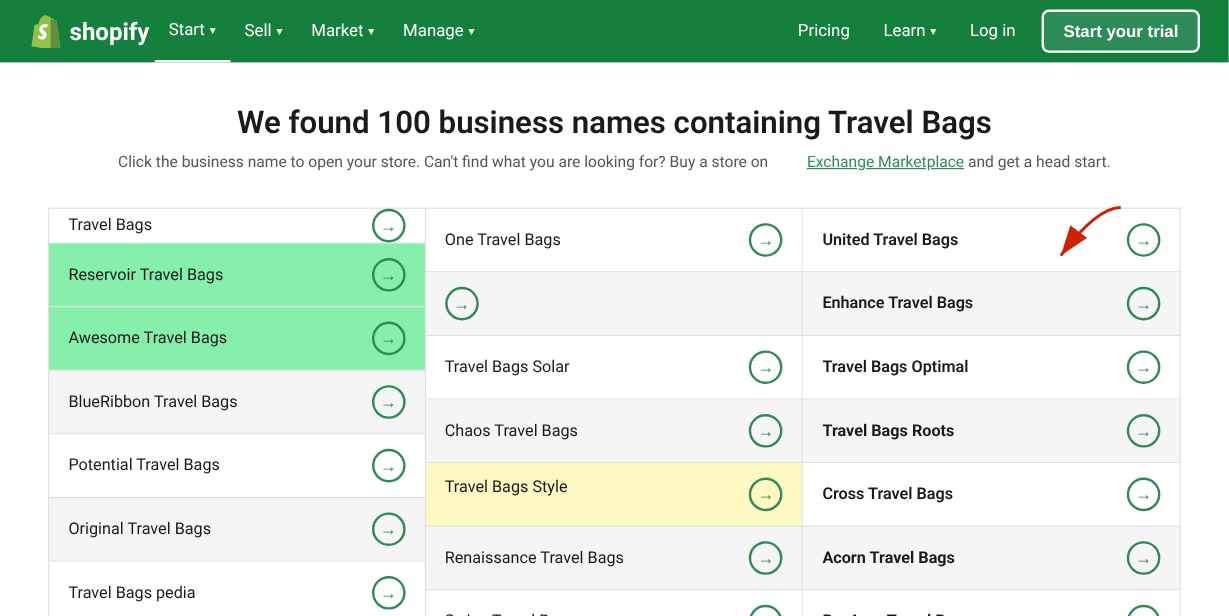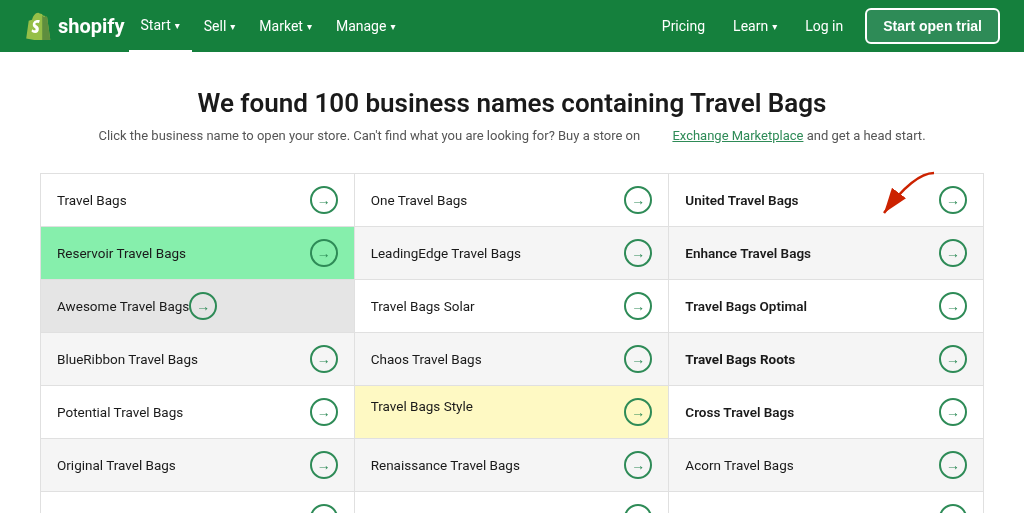--- a/index.html
+++ b/index.html
@@ -66,21 +66,21 @@
     </a>
   </div>
 
   <div style="display:flex;align-items:center;gap:4px;">
     <a style="color:#fff;font-size:14px;padding:0 12px;cursor:pointer;text-decoration:none;">Pricing</a>
     <a style="color:#fff;font-size:14px;padding:0 12px;cursor:pointer;text-decoration:none;display:flex;align-items:center;gap:4px;">
       <span>Learn</span>
       <span style="font-size:10px;">▾</span>
     </a>
     <a style="color:#fff;font-size:14px;padding:0 12px;cursor:pointer;text-decoration:none;">Log in</a>
-    <button style="background:#2e8b57;color:#fff;border:2px solid #fff;border-radius:6px;padding:8px 16px;font-size:14px;font-weight:600;cursor:pointer;margin-left:6px;">Start open trial</button>
+    <button style="background:#2e8b57;color:#fff;border:2px solid #fff;border-radius:6px;padding:8px 16px;font-size:14px;font-weight:600;cursor:pointer;margin-left:6px;">Start your trial</button>
   </div>
 </nav>
 
 <div class="main">
   <h1 class="page-heading">We found 100 business names containing Travel Bags</h1>
   <p class="page-subtext">
     <span>Click the business name to open your store. Can't find what you are looking for? Buy a store on </span><a>Exchange Marketplace</a><span> and get a head start.</span>
   </p>
 
   <div style="position:relative;">
@@ -90,29 +90,29 @@
         <marker id="arrowhead" markerWidth="10" markerHeight="7" refX="10" refY="3.5" orient="auto">
           <polygon points="0 0, 10 3.5, 0 7" fill="#cc2200"></polygon>
         </marker>
       </defs>
       <path d="M110 10 Q90 10 60 50" stroke="#cc2200" stroke-width="2.5" fill="none" marker-end="url(#arrowhead)"></path>
     </svg>
 
     <div style="display:grid;grid-template-columns:1fr 1fr 1fr;">
 
       <div>
-        <div style="display:flex;align-items:center;justify-content:space-between;padding:12px 16px;border:1px solid #e0e0e0;cursor:pointer;background:#fff;">
+        <div style="display:flex;align-items:center;justify-content:space-between;padding:0 16px;border:1px solid #e0e0e0;cursor:pointer;background:#fff;">
           <span style="font-size:13.5px;color:#1a1a1a;">Travel Bags</span>
           <div style="width:28px;height:28px;border-radius:50%;border:2px solid #2e8b57;display:flex;align-items:center;justify-content:center;color:#2e8b57;font-size:14px;flex-shrink:0;">→</div>
         </div>
         <div style="display:flex;align-items:center;justify-content:space-between;padding:12px 16px;border:1px solid #e0e0e0;border-top:none;cursor:pointer;background:#86efac;">
           <span style="font-size:13.5px;color:#1a1a1a;">Reservoir Travel Bags</span>
           <div style="width:28px;height:28px;border-radius:50%;border:2px solid #2e8b57;display:flex;align-items:center;justify-content:center;color:#2e8b57;font-size:14px;flex-shrink:0;">→</div>
         </div>
-        <div style="display:flex;align-items:center;justify-content:flex-start;padding:12px 16px;border:1px solid #e0e0e0;border-top:none;cursor:pointer;background:#e5e5e5;">
+        <div style="display:flex;align-items:center;justify-content:space-between;padding:12px 16px;border:1px solid #e0e0e0;border-top:none;cursor:pointer;background:#86efac;">
           <span style="font-size:13.5px;color:#1a1a1a;">Awesome Travel Bags</span>
           <div style="width:28px;height:28px;border-radius:50%;border:2px solid #2e8b57;display:flex;align-items:center;justify-content:center;color:#2e8b57;font-size:14px;flex-shrink:0;">→</div>
         </div>
         <div style="display:flex;align-items:center;justify-content:space-between;padding:12px 16px;border:1px solid #e0e0e0;border-top:none;cursor:pointer;background:#f5f5f5;">
           <span style="font-size:13.5px;color:#1a1a1a;">BlueRibbon Travel Bags</span>
           <div style="width:28px;height:28px;border-radius:50%;border:2px solid #2e8b57;display:flex;align-items:center;justify-content:center;color:#2e8b57;font-size:14px;flex-shrink:0;">→</div>
         </div>
         <div style="display:flex;align-items:center;justify-content:space-between;padding:12px 16px;border:1px solid #e0e0e0;border-top:none;cursor:pointer;background:#fff;">
           <span style="font-size:13.5px;color:#1a1a1a;">Potential Travel Bags</span>
           <div style="width:28px;height:28px;border-radius:50%;border:2px solid #2e8b57;display:flex;align-items:center;justify-content:center;color:#2e8b57;font-size:14px;flex-shrink:0;">→</div>
@@ -127,21 +127,20 @@
         </div>
 
       </div>
 
       <div>
         <div style="display:flex;align-items:center;justify-content:space-between;padding:12px 16px;border:1px solid #e0e0e0;border-left:none;cursor:pointer;background:#fff;gap:48px;">
           <span style="font-size:13.5px;color:#1a1a1a;">One Travel Bags</span>
           <div style="width:28px;height:28px;border-radius:50%;border:2px solid #2e8b57;display:flex;align-items:center;justify-content:center;color:#2e8b57;font-size:14px;flex-shrink:0;">→</div>
         </div>
         <div style="display:flex;align-items:center;justify-content:space-between;padding:12px 16px;border:1px solid #e0e0e0;border-top:none;border-left:none;cursor:pointer;background:#f5f5f5;">
-          <span style="font-size:13.5px;color:#1a1a1a;">LeadingEdge Travel Bags</span>
           <div style="width:28px;height:28px;border-radius:50%;border:2px solid #2e8b57;display:flex;align-items:center;justify-content:center;color:#2e8b57;font-size:14px;flex-shrink:0;">→</div>
         </div>
         <div style="display:flex;align-items:center;justify-content:space-between;padding:12px 16px;border:1px solid #e0e0e0;border-top:none;border-left:none;cursor:pointer;background:#fff;">
           <span style="font-size:13.5px;color:#1a1a1a;">Travel Bags Solar</span>
           <div style="width:28px;height:28px;border-radius:50%;border:2px solid #2e8b57;display:flex;align-items:center;justify-content:center;color:#2e8b57;font-size:14px;flex-shrink:0;">→</div>
         </div>
         <div style="display:flex;align-items:center;justify-content:space-between;padding:12px 16px;border:1px solid #e0e0e0;border-top:none;border-left:none;cursor:pointer;background:#f5f5f5;">
           <span style="font-size:13.5px;color:#1a1a1a;">Chaos Travel Bags</span>
           <div style="width:28px;height:28px;border-radius:50%;border:2px solid #2e8b57;display:flex;align-items:center;justify-content:center;color:#2e8b57;font-size:14px;flex-shrink:0;">→</div>
         </div>
@@ -175,21 +174,21 @@
         </div>
         <div style="display:flex;align-items:center;justify-content:space-between;padding:12px 16px;border:1px solid #e0e0e0;border-top:none;border-left:none;cursor:pointer;background:#f5f5f5;">
           <span style="font-size:13.5px;color:#1a1a1a;font-weight:700;">Travel Bags Roots</span>
           <div style="width:28px;height:28px;border-radius:50%;border:2px solid #2e8b57;display:flex;align-items:center;justify-content:center;color:#2e8b57;font-size:14px;flex-shrink:0;">→</div>
         </div>
         <div style="display:flex;align-items:center;justify-content:space-between;padding:12px 16px;border:1px solid #e0e0e0;border-top:none;border-left:none;cursor:pointer;background:#fff;">
           <span style="font-size:13.5px;color:#1a1a1a;font-weight:600;">Cross Travel Bags</span>
           <div style="width:28px;height:28px;border-radius:50%;border:2px solid #2e8b57;display:flex;align-items:center;justify-content:center;color:#2e8b57;font-size:14px;flex-shrink:0;">→</div>
         </div>
         <div style="display:flex;align-items:center;justify-content:space-between;padding:12px 16px;border:1px solid #e0e0e0;border-top:none;border-left:none;cursor:pointer;background:#f5f5f5;">
-          <span style="font-size:13.5px;color:#1a1a1a;font-weight:400;">Acorn Travel Bags</span>
+          <span style="font-size:13.5px;color:#1a1a1a;font-weight:700;">Acorn Travel Bags</span>
           <div style="width:28px;height:28px;border-radius:50%;border:2px solid #2e8b57;display:flex;align-items:center;justify-content:center;color:#2e8b57;font-size:14px;flex-shrink:0;">→</div>
         </div>
         <div style="display:flex;align-items:center;justify-content:space-between;padding:12px 16px;border:1px solid #e0e0e0;border-top:none;border-left:none;cursor:pointer;background:#fff;">
           <span style="font-size:13.5px;color:#1a1a1a;font-weight:600;">BayArea Travel Bags</span>
           <div style="width:28px;height:28px;border-radius:50%;border:2px solid #2e8b57;display:flex;align-items:center;justify-content:center;color:#2e8b57;font-size:14px;flex-shrink:0;">→</div>
         </div>
 
       </div>
 
     </div>

